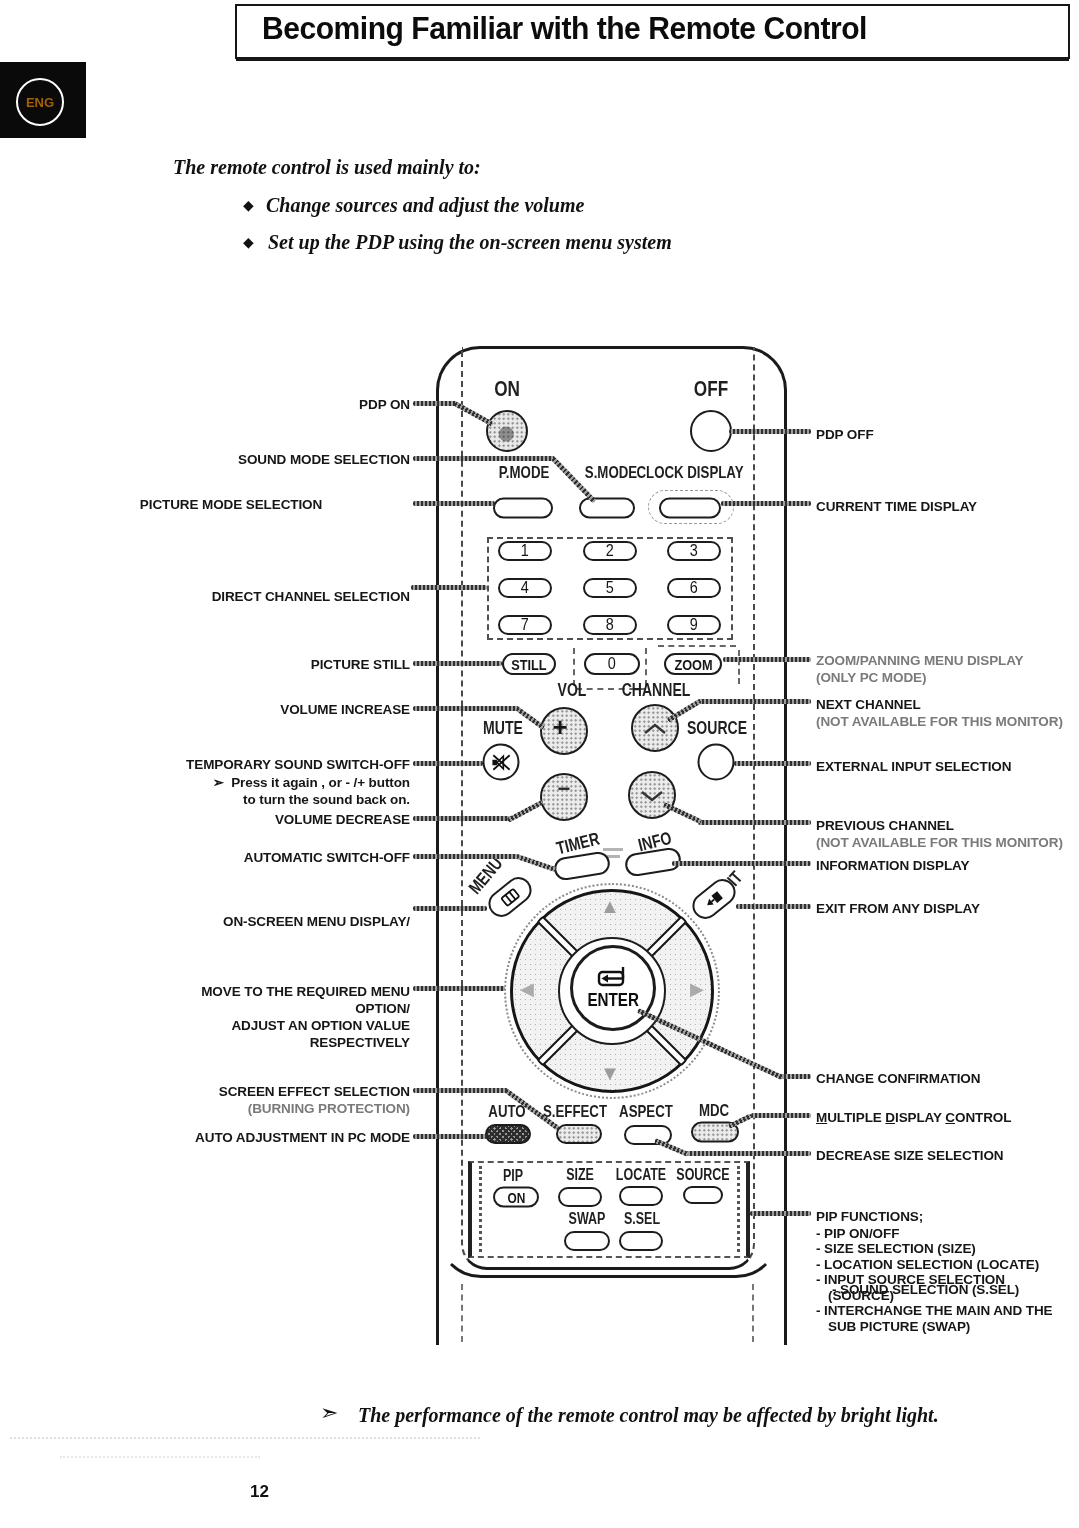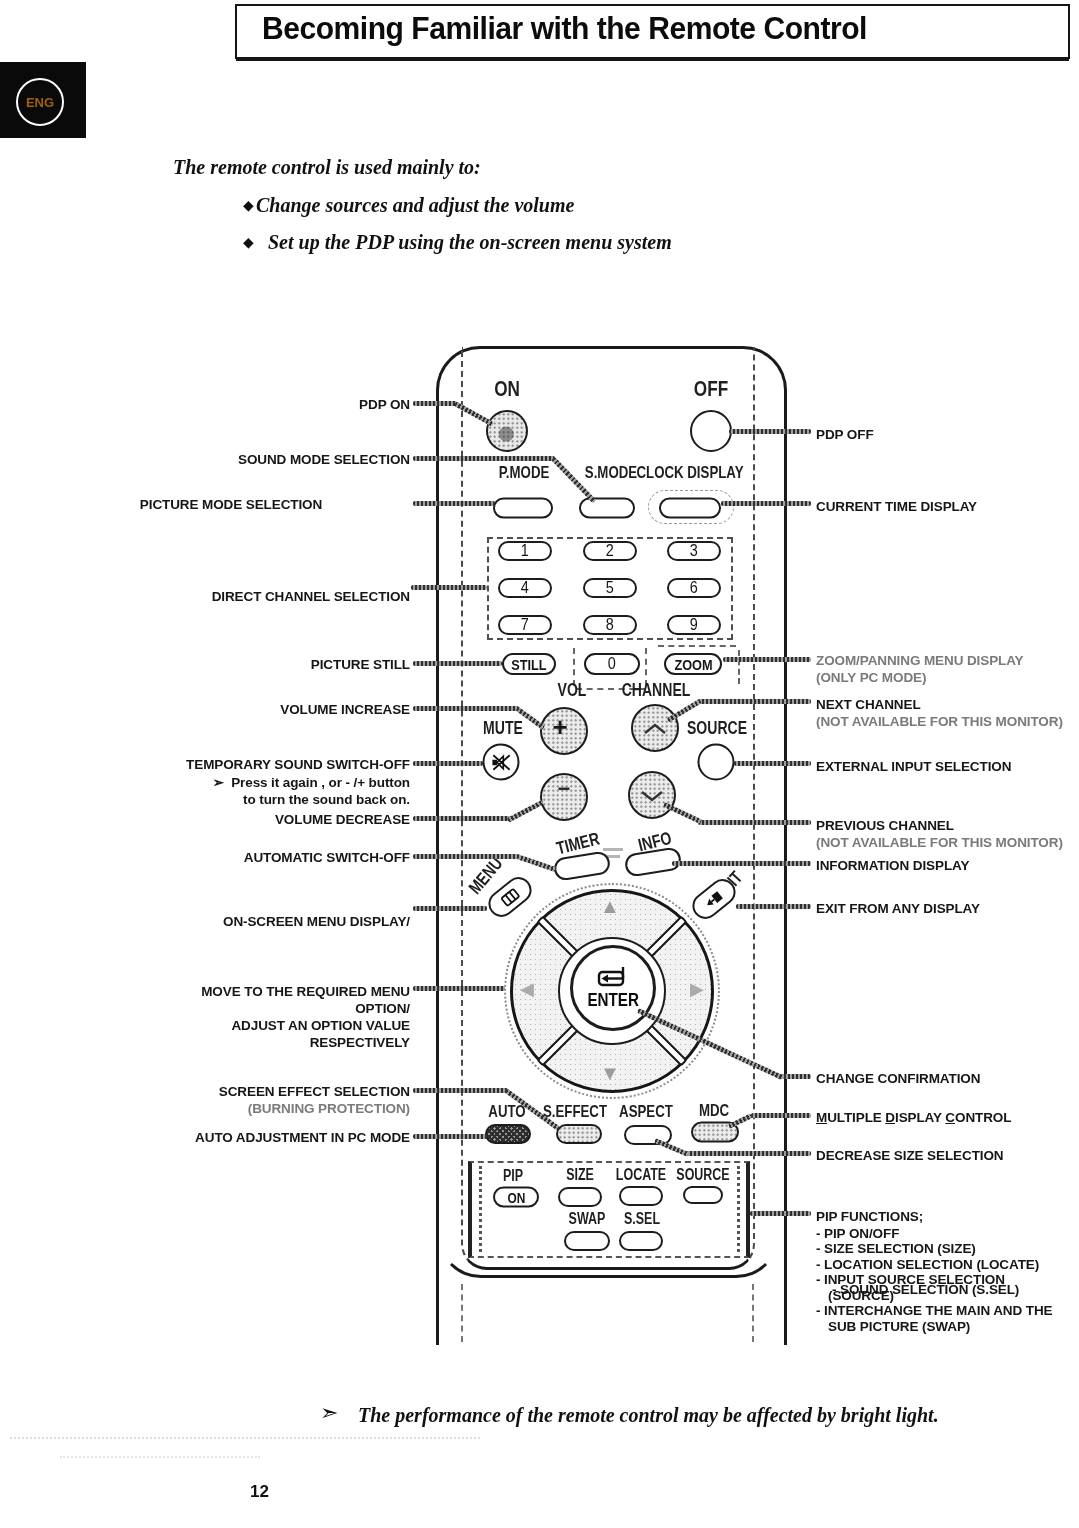--- a/index.html
+++ b/index.html
@@ -43,21 +43,21 @@
   <div class="abs" style="left:235px;top:4px;width:831px;height:51px;border:2px solid #161616;box-shadow:0 3px 0 -1px #161616;"></div>
   <div class="abs" style="left:262px;top:12px;font:700 31px/34px 'Liberation Sans',sans-serif;letter-spacing:-0.5px;transform:scaleX(0.97);transform-origin:0 0;color:#0c0c0c;">Becoming Familiar with the Remote Control</div>
 
   <div class="abs" style="left:0;top:62px;width:86px;height:76px;background:#0a0a0a;"></div>
   <div class="abs" style="left:16px;top:78px;width:44px;height:44px;border:2.5px solid #fff;border-radius:50%;display:flex;align-items:center;justify-content:center;">
     <span style="color:#a16207;font:700 13px 'Liberation Sans',sans-serif;">ENG</span>
   </div>
 
   <div class="abs serif-i" style="left:173px;top:156px;font-size:20px;">The remote control is used mainly to:</div>
   <span class="abs" style="left:243px;top:197px;font-size:14px;">◆</span>
-  <div class="abs serif-i" style="left:256px;top:194px;font-size:20px;">Change sources and adjust the volume</div>
+  <div class="abs serif-i" style="left:266px;top:194px;font-size:20px;">Change sources and adjust the volume</div>
   <span class="abs" style="left:243px;top:234px;font-size:14px;">◆</span>
   <div class="abs serif-i" style="left:268px;top:231px;font-size:20px;">Set up the PDP using the on-screen menu system</div>
 
   <div class="abs" style="left:436px;top:346px;width:351px;height:999px;border:3px solid #1a1a1a;border-bottom:none;border-radius:44px 44px 0 0;box-sizing:border-box;"></div>
   <div class="abs" style="left:461px;top:347px;width:294px;height:923px;border-left:2px dashed #4a4a4a;border-right:2px dashed #4a4a4a;border-bottom:3px solid #1a1a1a;border-radius:0 0 26px 26px;box-sizing:border-box;"></div>
   <div class="abs" style="left:437px;top:1212px;width:343px;height:66px;border:3px solid rgba(0,0,0,0);border-bottom:3px solid #1a1a1a;border-radius:0 0 44px 44px;box-sizing:border-box;"></div>
   <div class="abs" style="left:461px;top:1284px;height:58px;border-left:2px dashed #777;"></div>
   <div class="abs" style="left:752px;top:1284px;height:58px;border-left:2px dashed #777;"></div>
 
   <div class="rl" style="left:507px;top:389px;font-size:22px;">ON</div>

